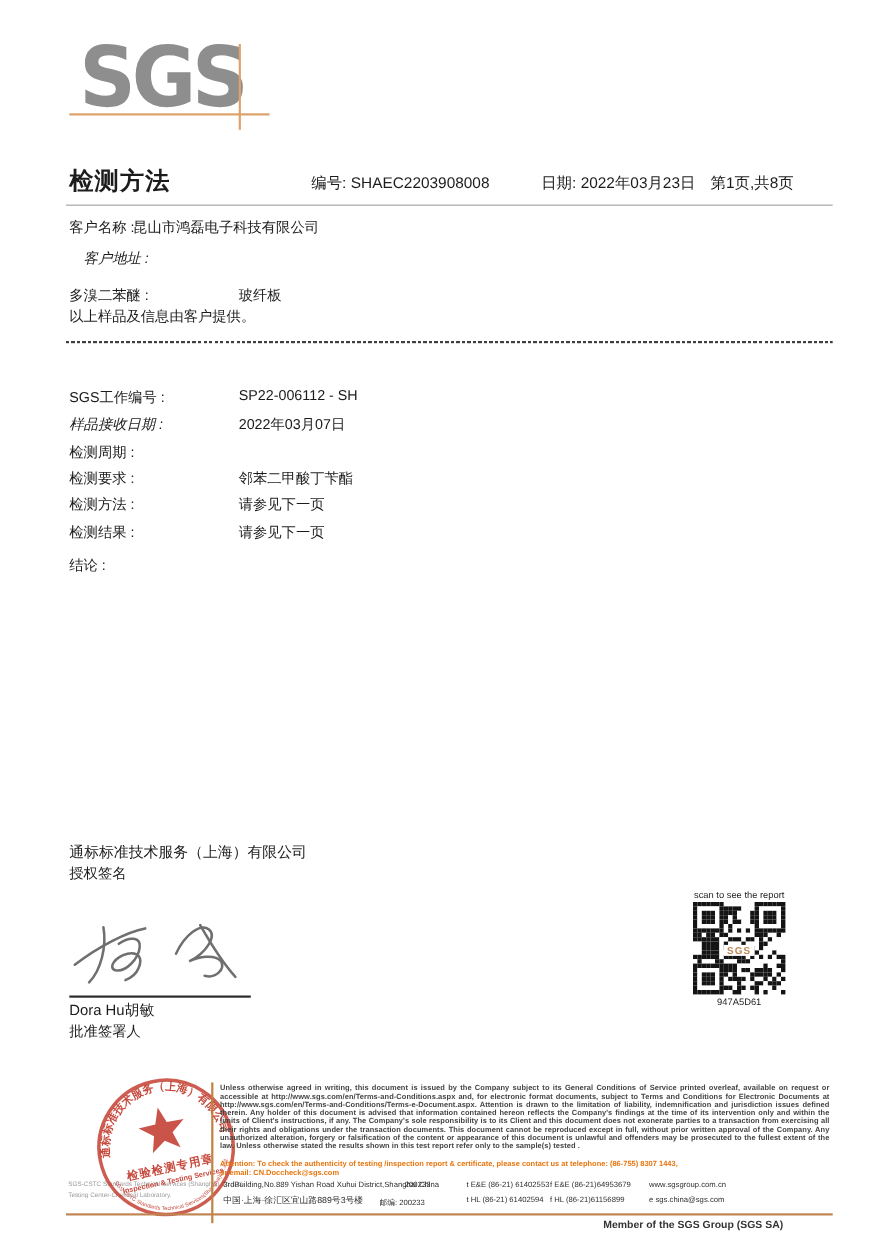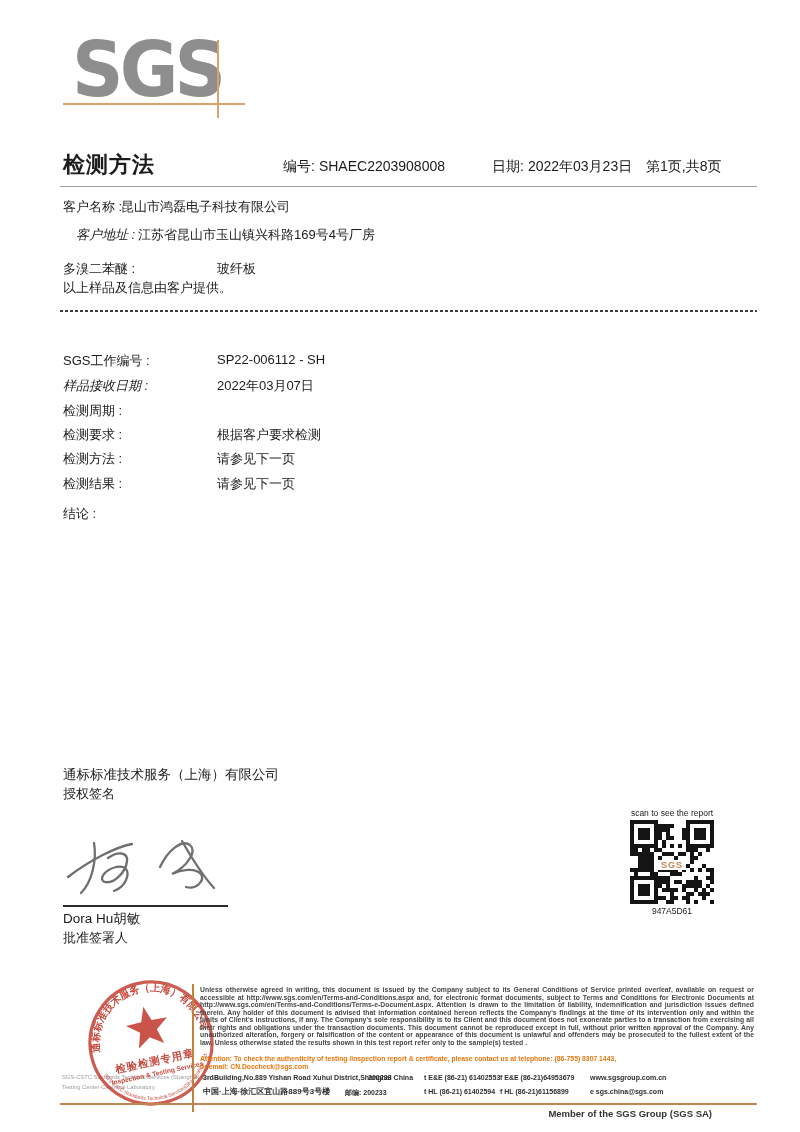--- a/index.html
+++ b/index.html
@@ -45,21 +45,21 @@
   .qr-id { left:622px; top:906px; width:100px; text-align:center; font-size:8.5px; color:#222; }
 
   
   .stamp-under { left:62px; width:170px; font-size:5.8px; color:#9b9b9b; white-space:nowrap; }
   .stamp-svg { left:76px; top:968px; transform:rotate(-12deg); opacity:.92; }
   .foot-vline { left:192px; top:984px; width:2px; height:128px; background:#c1813f; }
   .fineprint { left:200px; top:986px; width:554px; font-size:6.8px; line-height:7.5px;
     color:#454545; text-align:justify; font-weight:bold; letter-spacing:.05px; }
   .attention { left:200px; top:1055px; width:554px; font-size:6.8px; line-height:7.6px;
     color:#e8760e; font-weight:bold; }
-  .addr { font-size:7px; color:#2e2e2e; font-weight:bold; white-space:nowrap; }
+  .addr { font-size:7px; color:#2e2e2e; font-weight:normal; white-space:nowrap; }
   .addr-cn { font-size:8px; }
   .foot-hline { left:60px; top:1103px; width:697px; height:2px; background:#c08552; }
   .member { left:420px; top:1108px; width:292px; text-align:right; font-size:9.5px; font-weight:bold; color:#333; }
 
   svg text { font-family:"Liberation Sans","DejaVu Sans",sans-serif; }
 </style>
 </head>
 <body>
 
 <div class="page">
@@ -74,34 +74,33 @@
   </div>
   <div class="abs hrow" style="left:492px;">
     <span class="lab">日期:</span><span>2022年03月23日</span>
   </div>
   <div class="abs hrow" style="left:646px;">第1页,共8页</div>
   <div class="abs hr1"></div>
 
   <div class="abs lbl" style="left:63px; top:198px;">客户名称 :</div>
   <div class="abs val" style="left:121px; top:198px;">昆山市鸿磊电子科技有限公司</div>
   <div class="abs lbl" style="left:76px; top:226px;font-style:italic;">客户地址 :</div>
-  <div class="abs val" style="left:138px; top:226px;">江苏省昆山市玉山镇兴科路169号4号厂房</div>
   <div class="abs lbl" style="left:63px; top:260px;">多溴二苯醚 :</div>
   <div class="abs val" style="left:217px; top:260px;">玻纤板</div>
   <div class="abs note" style="left:63px; top:279px;">以上样品及信息由客户提供。</div>
 
   <div class="abs dashed"></div>
 
   <div class="abs lbl" style="left:63px; top:352px;">SGS工作编号 :</div>
   <div class="abs val" style="left:217px; top:352px;">SP22-006112 - SH</div>
   <div class="abs lbl" style="left:63px; top:377px;font-style:italic;">样品接收日期 :</div>
   <div class="abs val" style="left:217px; top:377px;">2022年03月07日</div>
   <div class="abs lbl" style="left:63px; top:402px;">检测周期 :</div>
   <div class="abs lbl" style="left:63px; top:426px;">检测要求 :</div>
-  <div class="abs val" style="left:217px; top:426px;">根据客户要求检测</div>
+  <div class="abs val" style="left:217px; top:426px;">邻苯二甲酸丁苄酯</div>
   <div class="abs lbl" style="left:63px; top:450px;">检测方法 :</div>
   <div class="abs val" style="left:217px; top:450px;">请参见下一页</div>
   <div class="abs lbl" style="left:63px; top:475px;">检测结果 :</div>
   <div class="abs val" style="left:217px; top:475px;">请参见下一页</div>
 
   <div class="abs lbl" style="left:63px; top:505px;">结论 :</div>
 
   <div class="abs" style="left:63px; top:766px; font-size:13.5px;">通标标准技术服务（上海）有限公司</div>
   <div class="abs" style="left:63px; top:785px; font-size:13px;">授权签名</div>
 

